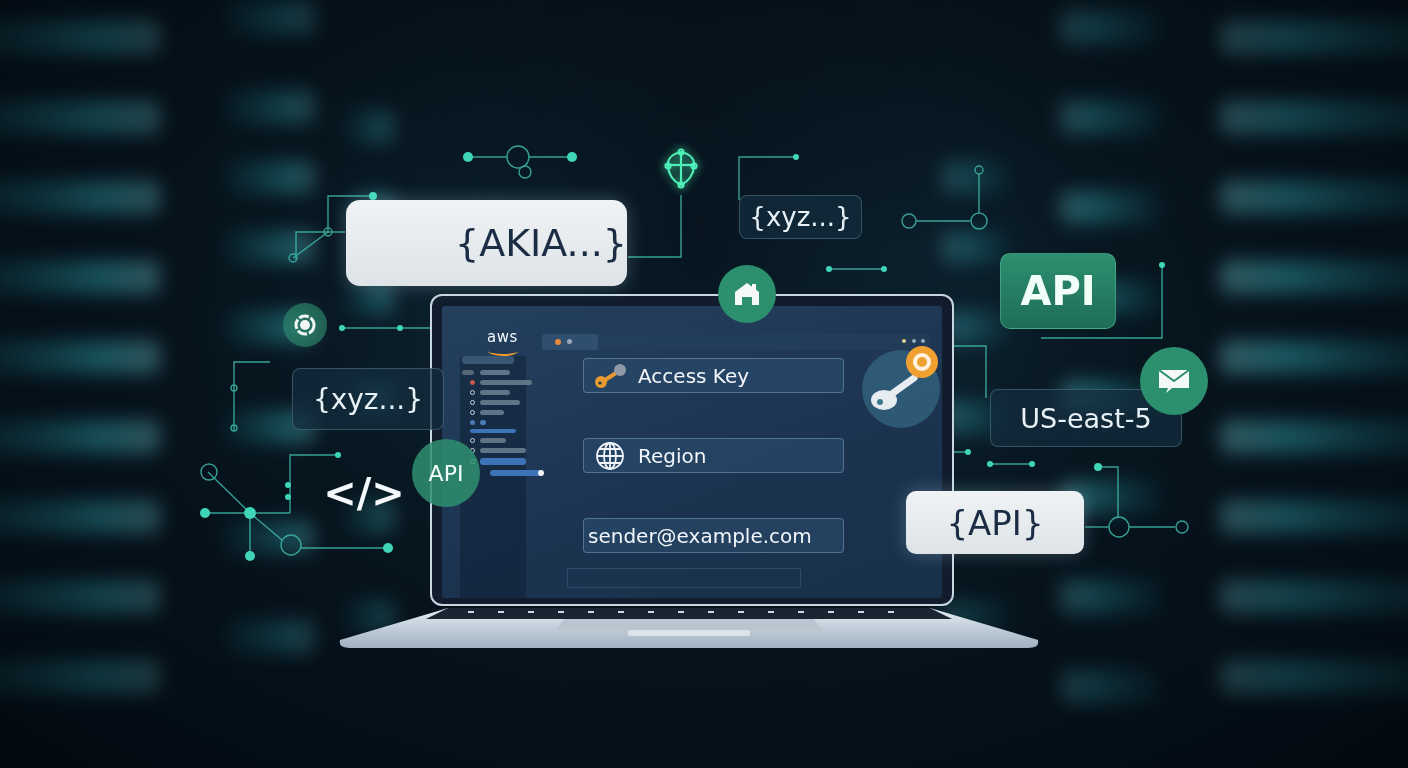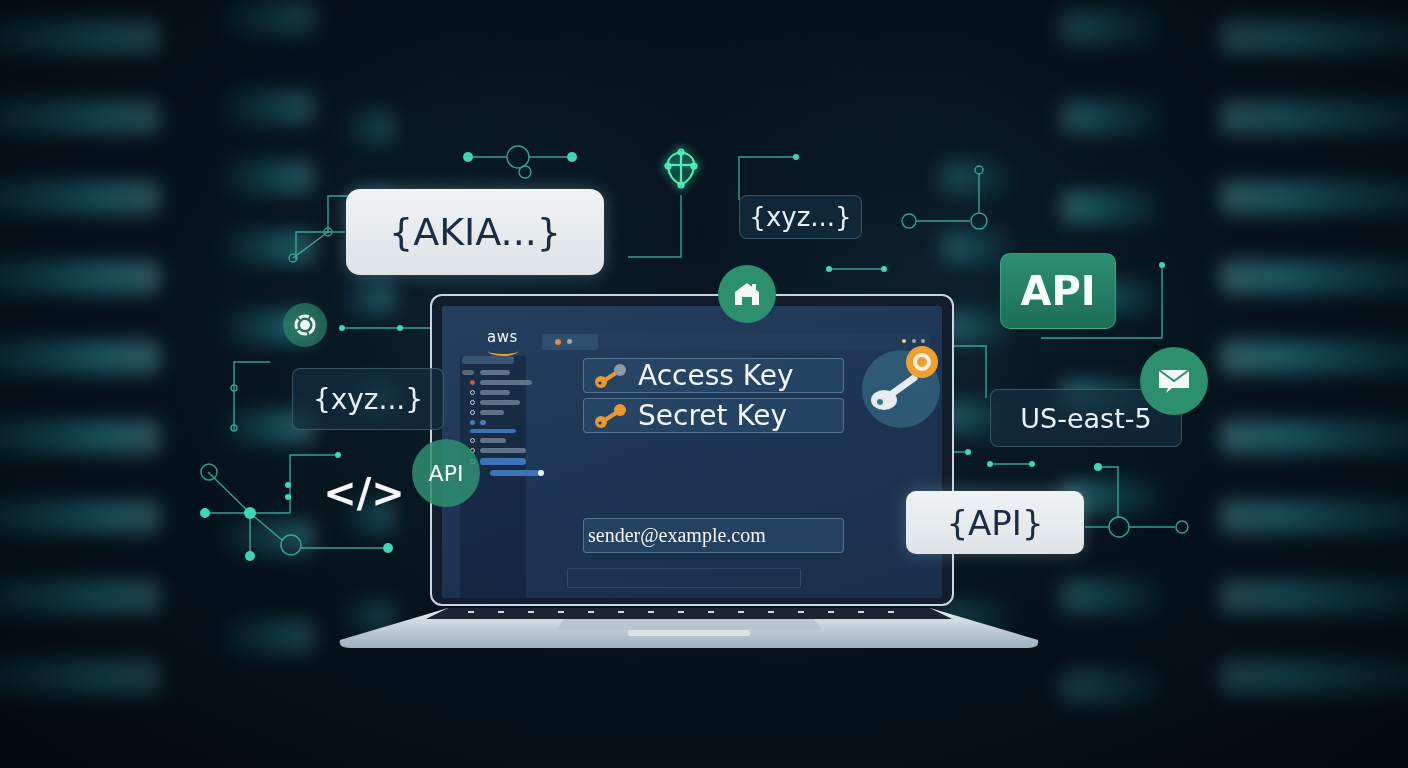--- a/index.html
+++ b/index.html
@@ -30,23 +30,23 @@
   .sidebar{position:absolute;left:18px;top:50px;width:66px;height:246px;background:rgba(12,28,46,.45);border-radius:3px;}
   .aws{position:absolute;left:45px;top:22px;color:#f3f6f9;font-size:15px;font-weight:400;letter-spacing:.5px;}
   .aws-smile{position:absolute;left:46px;top:40px;width:30px;height:8px;border-bottom:2px solid #f39a26;border-radius:0 0 50% 50%;}
   .topbar{position:absolute;left:100px;top:28px;right:12px;height:16px;background:rgba(40,70,100,.35);border-radius:3px;}
   .topbar .seg{position:absolute;left:0;top:0;width:56px;height:16px;background:rgba(60,95,130,.5);border-radius:3px;}
   .dot{position:absolute;border-radius:50%;}
   .sb-line{position:absolute;height:5px;border-radius:3px;background:#5f7386;}
   .sb-ico{position:absolute;width:5px;height:5px;border-radius:50%;border:1px solid #c9d3dc;box-sizing:border-box;}
 
   .field{position:absolute;left:141px;width:261px;height:35px;box-sizing:border-box;background:rgba(44,78,112,.55);border:1px solid rgba(140,175,205,.45);border-radius:4px;
-    display:flex;align-items:center;color:#f2f6fa;font-size:28px;}
+    display:flex;align-items:center;color:#f2f6fa;font-size:20px;}
   .field .ico{width:36px;height:28px;margin-left:8px;margin-right:10px;display:flex;align-items:center;justify-content:center;}
-  .field.value{padding-left:4px;font-size:20px;font-family:Liberation Serif, serif;}
+  .field.value{padding-left:4px;font-size:20px;}
   .below-box{position:absolute;left:125px;top:262px;width:232px;height:18px;border:1px solid rgba(120,150,180,.25);border-radius:2px;}
 
   .key-badge{position:absolute;left:420px;top:44px;width:78px;height:78px;border-radius:50%;background:rgba(60,120,145,.55);}
 
   .laptop-base{position:absolute;left:338px;top:606px;width:702px;height:44px;}
 </style>
 </head>
 <body>
 
 <div class="bg">
@@ -244,30 +244,32 @@
       <span class="ico">
         <svg width="34" height="26" viewBox="0 0 34 26">
             <line x1="9" y1="19" x2="26" y2="8" stroke="#e89a30" stroke-width="4"></line>
             <circle cx="8" cy="19" r="6" fill="#e89a30"></circle>
             <circle cx="27" cy="7" r="6" fill="#8f9aa6"></circle>
             <circle cx="7" cy="20" r="1.6" fill="#1c3350"></circle>
           </svg>
       </span>
       <span>Access Key</span>
     </div>
-    <div class="field" style="top:92px">
+    <div class="field" style="top:132px">
       <span class="ico">
-        <svg width="34" height="26" viewBox="0 0 34 26">
-            <line x1="9" y1="19" x2="26" y2="8" stroke="#e89a30" stroke-width="4"></line>
-            <circle cx="8" cy="19" r="6" fill="#e89a30"></circle>
-            <circle cx="27" cy="7" r="6" fill="#e89a30"></circle>
-            <circle cx="7" cy="20" r="1.6" fill="#1c3350"></circle>
+        <svg width="30" height="30" viewBox="0 0 30 30" fill="none" stroke="#f0f4f8" stroke-width="1.8">
+            <circle cx="15" cy="15" r="13"></circle>
+            <ellipse cx="15" cy="15" rx="6" ry="13"></ellipse>
+            <line x1="2" y1="15" x2="28" y2="15"></line>
+            <line x1="4" y1="8" x2="26" y2="8"></line>
+            <line x1="4" y1="22" x2="26" y2="22"></line>
+            <line x1="15" y1="2" x2="15" y2="28"></line>
           </svg>
       </span>
-      <span>Secret Key</span>
+      <span>Region</span>
     </div>
     <div class="field value" style="top:212px">
       <span>sender@example.com</span>
     </div>
     <div class="below-box"></div>
 
     <div class="key-badge">
       <svg width="78" height="78" viewBox="0 0 78 78" style="position:absolute;left:0;top:0">
         <line x1="24" y1="48" x2="52" y2="28" stroke="#e7ecf1" stroke-width="7" stroke-linecap="round"></line>
         <ellipse cx="22" cy="50" rx="13" ry="10" fill="#e7ecf1"></ellipse>
@@ -307,21 +309,21 @@
         <rect x="400" y="5" width="6" height="2"></rect>
         <rect x="430" y="5" width="6" height="2"></rect>
         <rect x="460" y="5" width="6" height="2"></rect>
         <rect x="490" y="5" width="6" height="2"></rect>
         <rect x="520" y="5" width="6" height="2"></rect>
         <rect x="550" y="5" width="6" height="2"></rect>
       </g>
   </svg>
 </div>
 
-<div class="bubble light" style="left:346px;top:189px;width:258px;height:86px;font-size:38px;">
+<div class="bubble light" style="left:346px;top:200px;width:281px;height:86px;font-size:38px;justify-content:flex-end;">
   <span>{AKIA...}</span>
 </div>
 <svg class="tail" style="left:485px;top:284px;" width="40" height="36">
     <path d="M0,0 L36,0 L32,34 Z" fill="#dde3e7"></path>
   </svg>
 
 <div class="bubble dark" style="left:739px;top:195px;width:121px;height:42px;font-size:26px;">
   <span>{xyz...}</span>
 </div>
 

